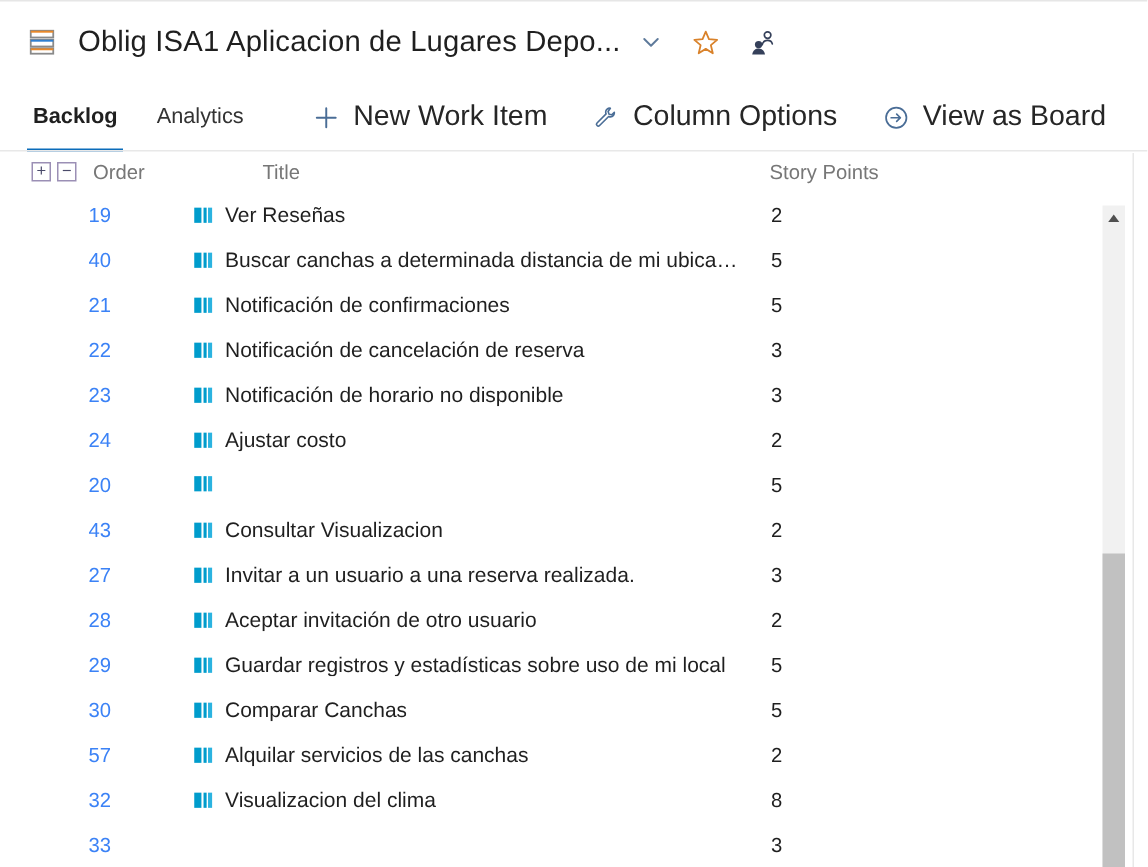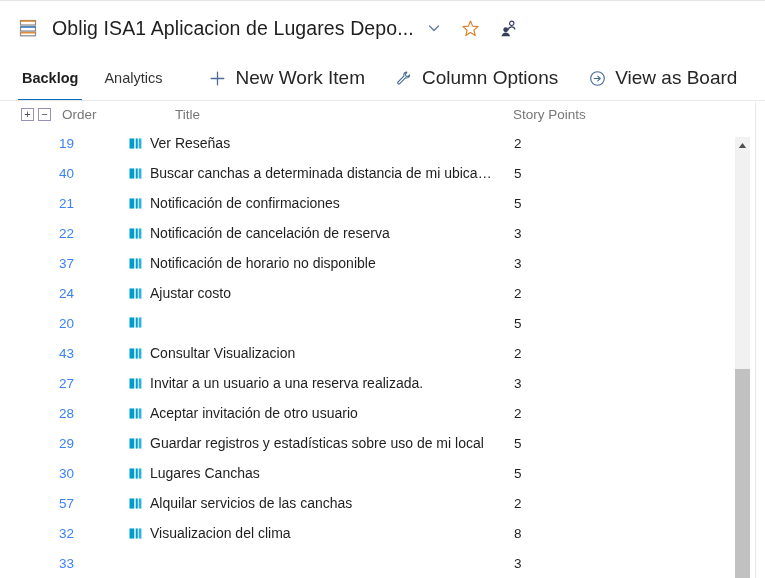--- a/index.html
+++ b/index.html
@@ -446,21 +446,21 @@
             <span class="wi-icon"><svg width="15" height="15" viewBox="0 0 16 16">
                 <rect x="1.6" y="2.6" width="5.1" height="10.8" fill="#009ccc"></rect>
                 <rect x="8.2" y="2.6" width="2.2" height="10.8" fill="#009ccc"></rect>
                 <rect x="11.4" y="2.6" width="2.9" height="10.8" fill="#2bb3e0"></rect>
               </svg></span>
             <span class="wi-title">Notificación de cancelación de reserva</span>
           </div>
           <div class="cell-sp">3</div>
         </div>
         <div class="row">
-          <div class="cell-order">37</div>
+          <div class="cell-order">23</div>
           <div class="cell-title">
             <span class="wi-icon"><svg width="15" height="15" viewBox="0 0 16 16">
                 <rect x="1.6" y="2.6" width="5.1" height="10.8" fill="#009ccc"></rect>
                 <rect x="8.2" y="2.6" width="2.2" height="10.8" fill="#009ccc"></rect>
                 <rect x="11.4" y="2.6" width="2.9" height="10.8" fill="#2bb3e0"></rect>
               </svg></span>
             <span class="wi-title">Notificación de horario no disponible</span>
           </div>
           <div class="cell-sp">3</div>
         </div>
@@ -536,21 +536,21 @@
           <div class="cell-sp">5</div>
         </div>
         <div class="row">
           <div class="cell-order">30</div>
           <div class="cell-title">
             <span class="wi-icon"><svg width="15" height="15" viewBox="0 0 16 16">
                 <rect x="1.6" y="2.6" width="5.1" height="10.8" fill="#009ccc"></rect>
                 <rect x="8.2" y="2.6" width="2.2" height="10.8" fill="#009ccc"></rect>
                 <rect x="11.4" y="2.6" width="2.9" height="10.8" fill="#2bb3e0"></rect>
               </svg></span>
-            <span class="wi-title">Lugares Canchas</span>
+            <span class="wi-title">Comparar Canchas</span>
           </div>
           <div class="cell-sp">5</div>
         </div>
         <div class="row">
           <div class="cell-order">57</div>
           <div class="cell-title">
             <span class="wi-icon"><svg width="15" height="15" viewBox="0 0 16 16">
                 <rect x="1.6" y="2.6" width="5.1" height="10.8" fill="#009ccc"></rect>
                 <rect x="8.2" y="2.6" width="2.2" height="10.8" fill="#009ccc"></rect>
                 <rect x="11.4" y="2.6" width="2.9" height="10.8" fill="#2bb3e0"></rect>

